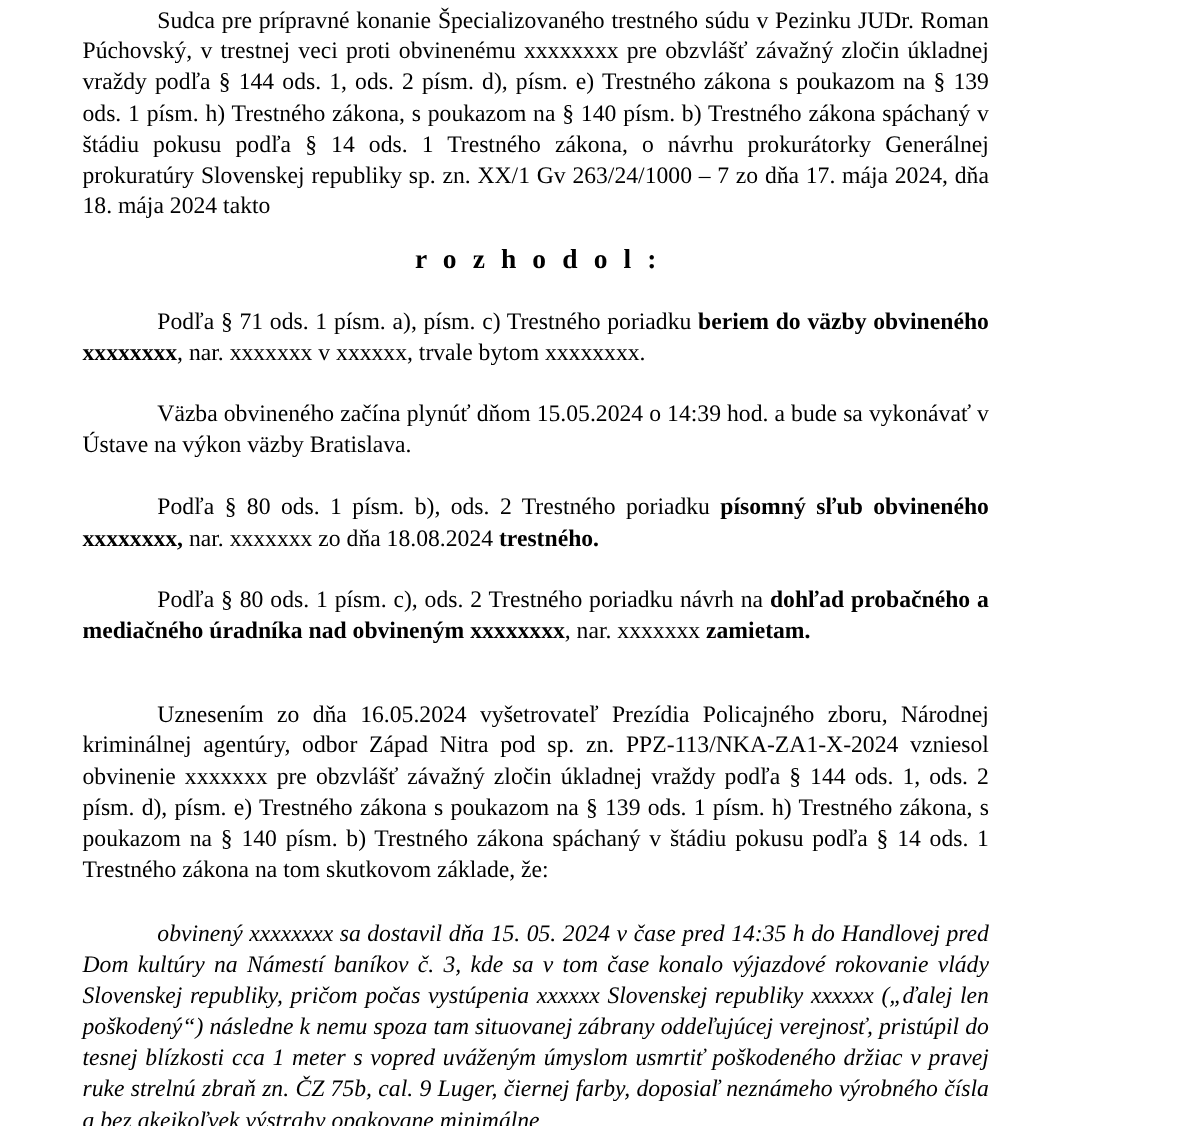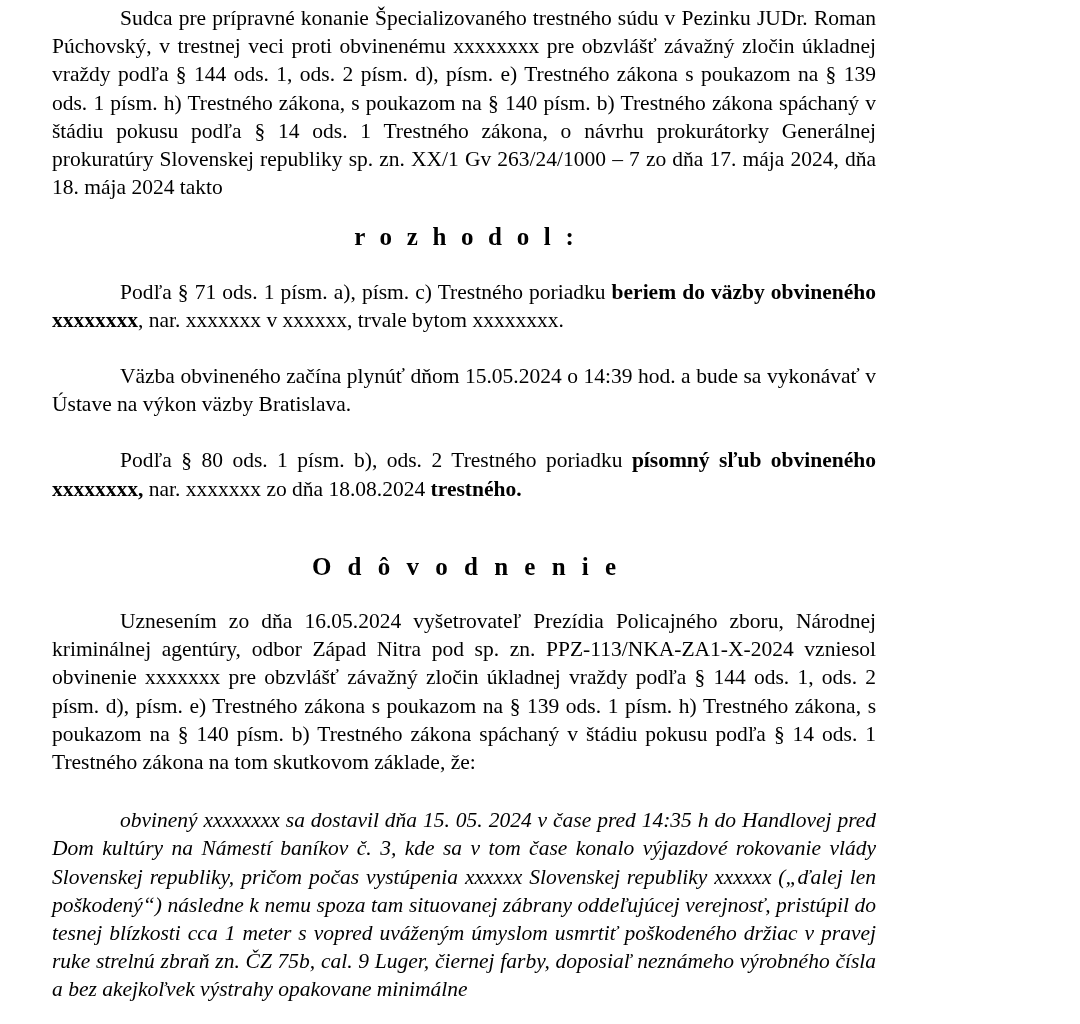--- a/index.html
+++ b/index.html
@@ -13,21 +13,21 @@
     height: 1024px;
     overflow: hidden;
     font-family: "Liberation Serif", "DejaVu Serif", serif;
     color: #000000;
   }
   #page {
     position: relative;
     width: 1080px;
     height: 1024px;
     box-sizing: border-box;
-    padding: 0 128px 0 52px;
+    padding: 0 128px 0 75px;
     overflow: hidden;
   }
   .doc-body {
     width: 824px;
     padding-top: 4px;
   }
   p.para {
     margin: 0;
     text-align: justify;
     text-justify: inter-word;
@@ -75,23 +75,23 @@
     <div class="gap-1"></div>
 
     <p class="para"><span>Väzba obvineného začína plynúť dňom 15.05.2024 o 14:39 hod. a bude sa vykonávať v Ústave na výkon väzby Bratislava.</span></p>
 
     <div class="gap-1"></div>
 
     <p class="para"><span>Podľa § 80 ods. 1 písm. b), ods. 2 Trestného poriadku </span><b>písomný sľub obvineného xxxxxxxx,</b><span> nar. xxxxxxx zo dňa 18.08.2024 </span><b>trestného.</b></p>
 
     <div class="gap-1"></div>
 
+    <p class="para"><span>Podľa § 80 ods. 1 písm. c), ods. 2 Trestného poriadku návrh na </span><b>dohľad probačného a mediačného úradníka nad obvineným xxxxxxxx</b><span>, nar. xxxxxxx </span><b>zamietam.</b></p>
 
     <div class="gap-head-top"></div>
-    <h2 class="center-head wide">O d ô v o d n e n i e</h2>
     <div class="gap-head-bot"></div>
 
     <p class="para"><span>Uznesením zo dňa 16.05.2024 vyšetrovateľ Prezídia Policajného zboru, Národnej kriminálnej agentúry, odbor Západ Nitra pod sp. zn. PPZ-113/NKA-ZA1-X-2024 vzniesol obvinenie xxxxxxx pre obzvlášť závažný zločin úkladnej vraždy podľa § 144 ods. 1, ods. 2 písm. d), písm. e) Trestného zákona s poukazom na § 139 ods. 1 písm. h)  Trestného zákona, s poukazom na § 140 písm. b) Trestného zákona spáchaný v štádiu pokusu podľa § 14 ods. 1 Trestného zákona na tom skutkovom základe, že:</span></p>
 
     <div class="gap-2"></div>
 
     <p class="para italic"><i>obvinený xxxxxxxx sa dostavil dňa 15. 05. 2024 v čase pred 14:35 h do Handlovej pred Dom kultúry na Námestí baníkov č. 3, kde sa v tom čase konalo výjazdové rokovanie vlády Slovenskej republiky, pričom počas vystúpenia xxxxxx Slovenskej republiky xxxxxx („ďalej len poškodený“) následne k nemu spoza tam situovanej zábrany oddeľujúcej verejnosť, pristúpil do tesnej blízkosti cca 1 meter s vopred uváženým úmyslom usmrtiť poškodeného držiac v pravej ruke strelnú zbraň zn. ČZ 75b, cal. 9 Luger, čiernej farby, doposiaľ neznámeho výrobného čísla a bez akejkoľvek výstrahy opakovane minimálne</i></p>
 
   </div>
 </div>

